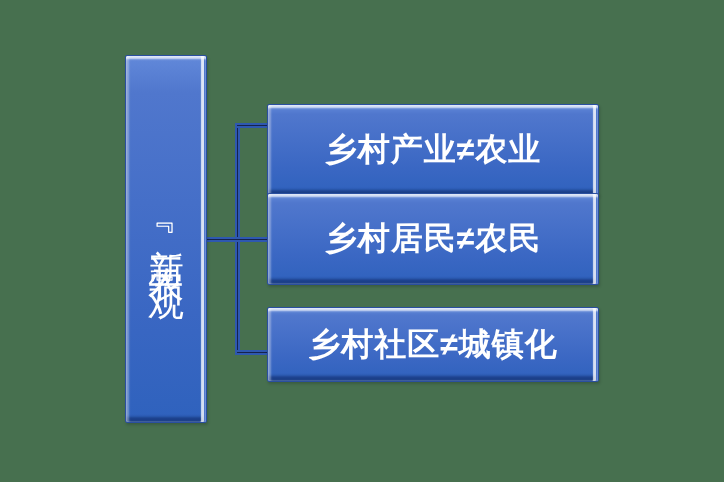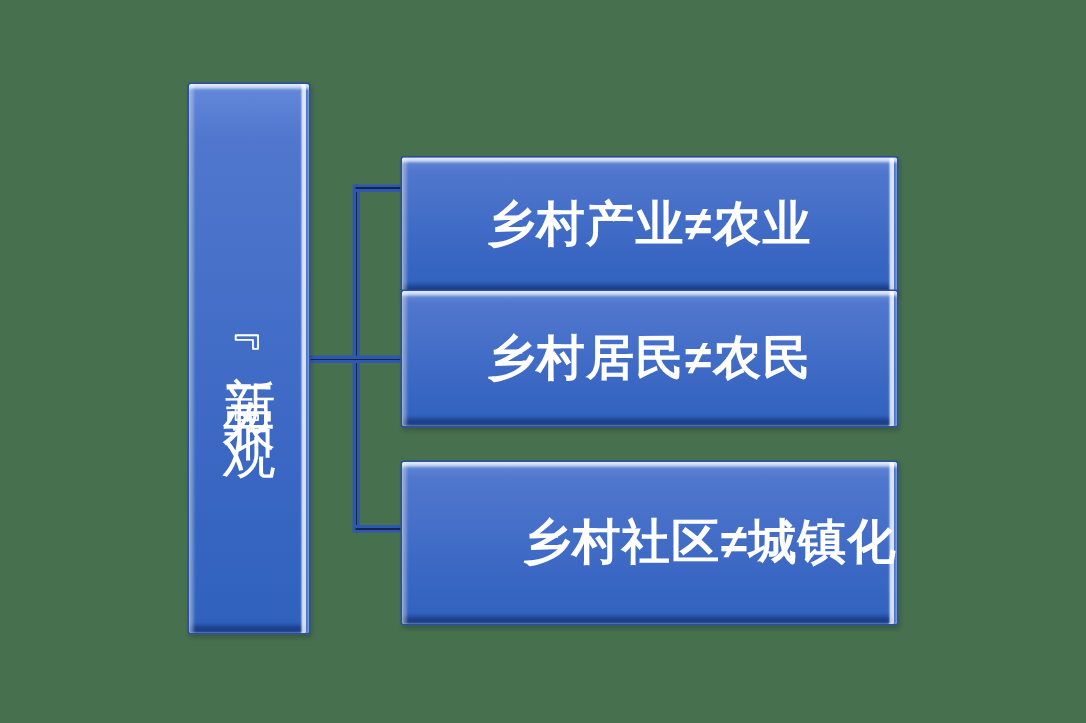--- a/index.html
+++ b/index.html
@@ -48,21 +48,21 @@
     color: #ffffff;
     line-height: 1;
     white-space: nowrap;
   }
   .branch-node {
     left: 267px;
     width: 332px; height: 92px;
   }
   .branch-1 { top: 80px; margin-top: 24px; }
   .branch-2 { top: 193px; }
-  .branch-3 { top: 307px; height: 110px; justify-content: flex-end; }
+  .branch-3 { top: 307px; height: 75px; }
   .branch-label {
     font-size: 32px;
     font-weight: bold;
     letter-spacing: 1px;
     color: #ffffff;
     white-space: nowrap;
   }
   
   .connector { position: absolute; z-index: 1; }
   .connector.h {

